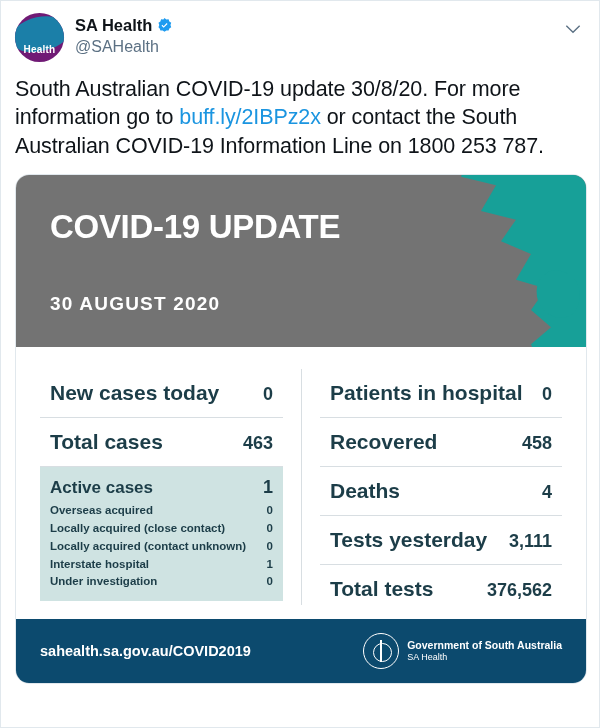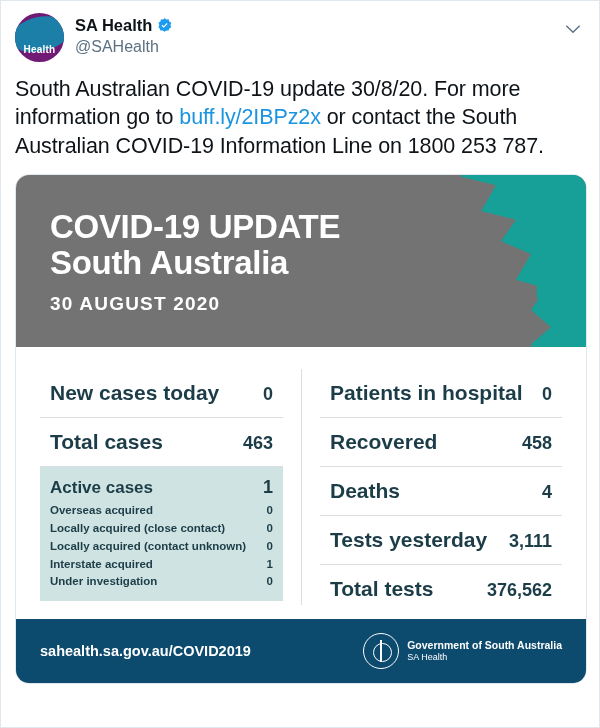--- a/index.html
+++ b/index.html
@@ -313,21 +313,20 @@
     <span>South Australian COVID-19 update 30/8/20. For more information go to </span><a href="#">buff.ly/2IBPz2x</a><span> or contact the South Australian COVID-19 Information Line on 1800 253 787.</span>
   </div>
 
   <div class="card">
 
     <div class="card-top">
       <div class="map-shape"></div>
       <div class="map-shape2"></div>
       <div class="card-title">
         <span>COVID-19 UPDATE</span>
-        <span class="line2">South Australia</span>
       </div>
       <div class="card-date">30 AUGUST 2020</div>
     </div>
 
     <div class="stats">
 
       <div class="col left">
         <div class="stat-row">
           <span class="stat-label">New cases today</span>
           <span class="stat-value">0</span>
@@ -347,21 +346,21 @@
           </div>
           <div class="sub-row">
             <span>Locally acquired (close contact)</span>
             <span>0</span>
           </div>
           <div class="sub-row">
             <span>Locally acquired (contact unknown)</span>
             <span>0</span>
           </div>
           <div class="sub-row">
-            <span>Interstate acquired</span>
+            <span>Interstate hospital</span>
             <span>1</span>
           </div>
           <div class="sub-row">
             <span>Under investigation</span>
             <span>0</span>
           </div>
         </div>
       </div>
 
       <div class="col right">

